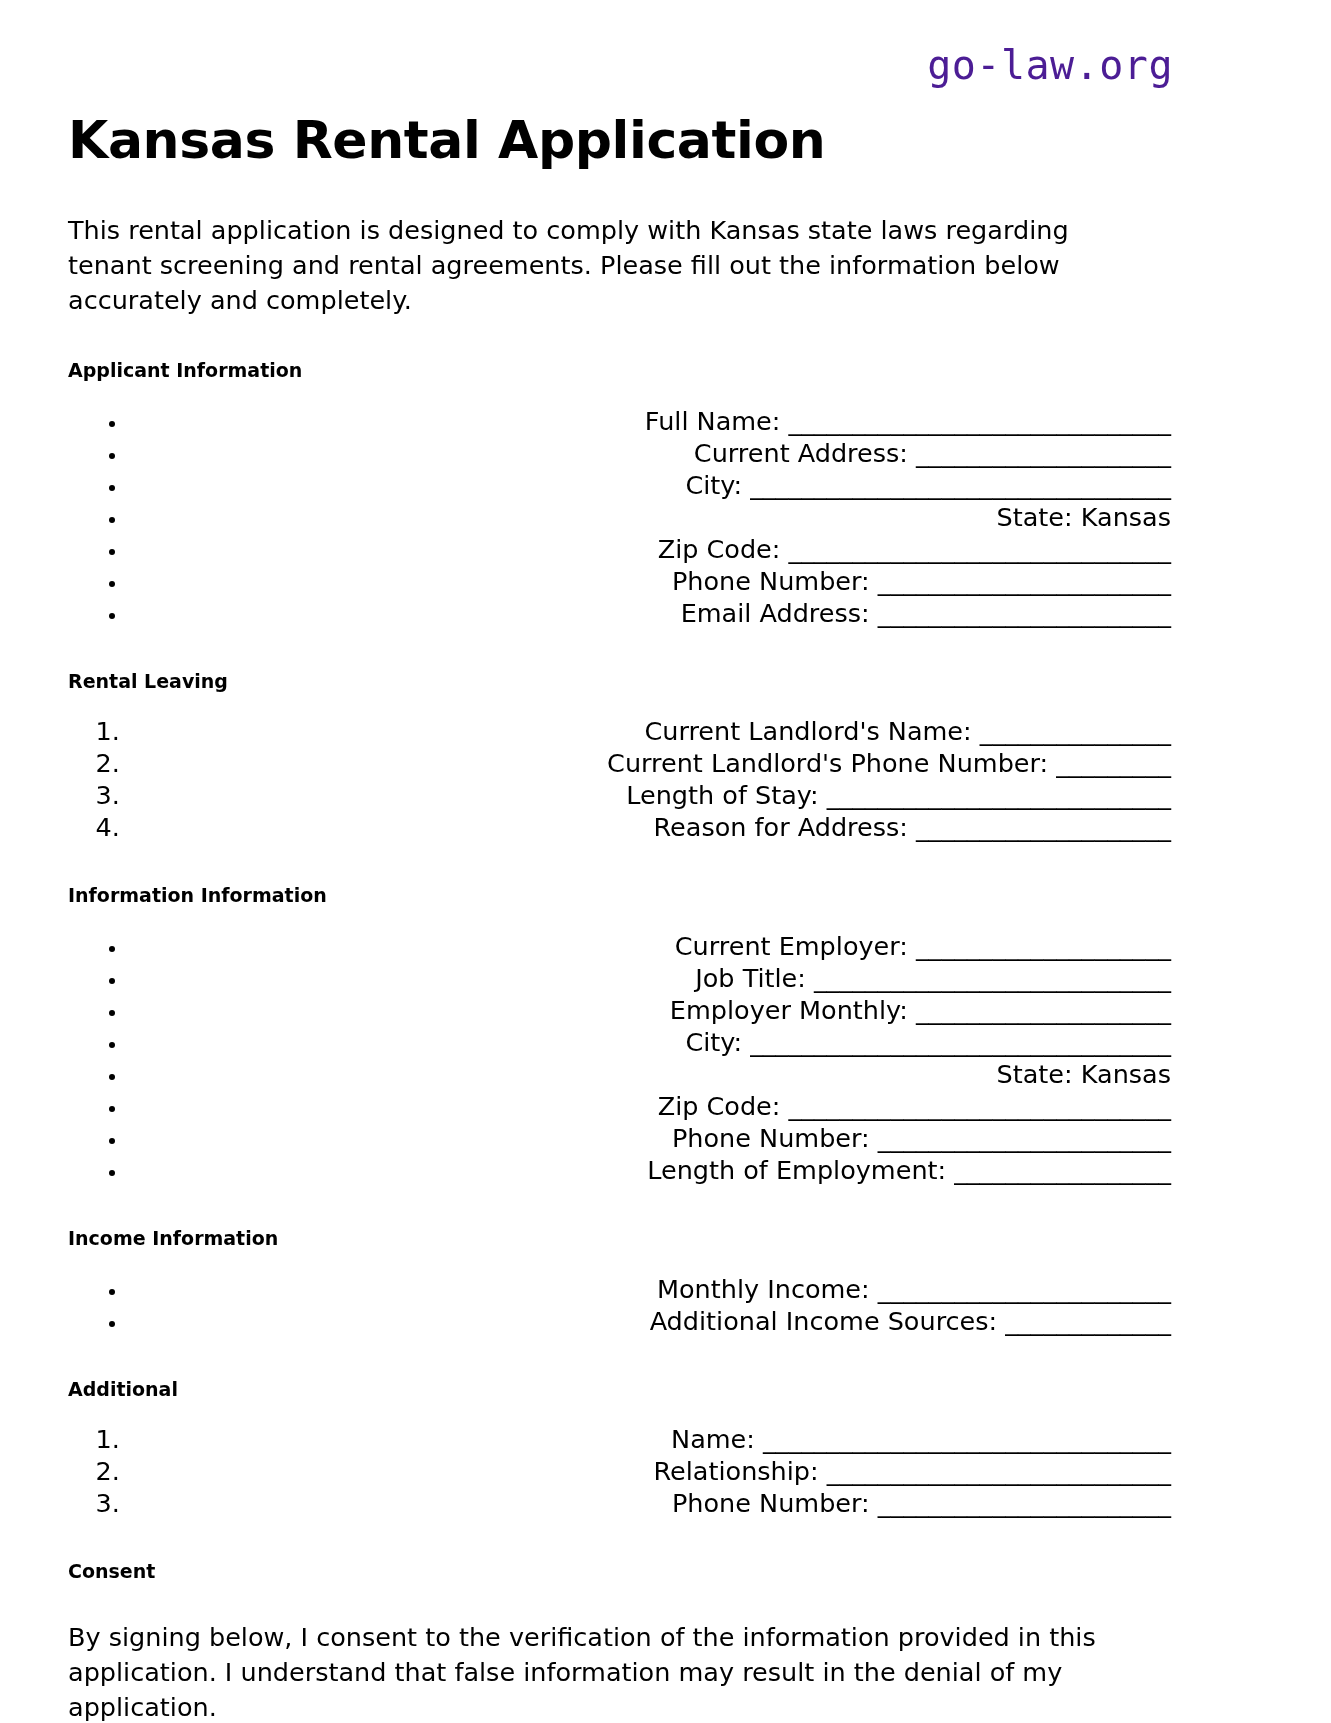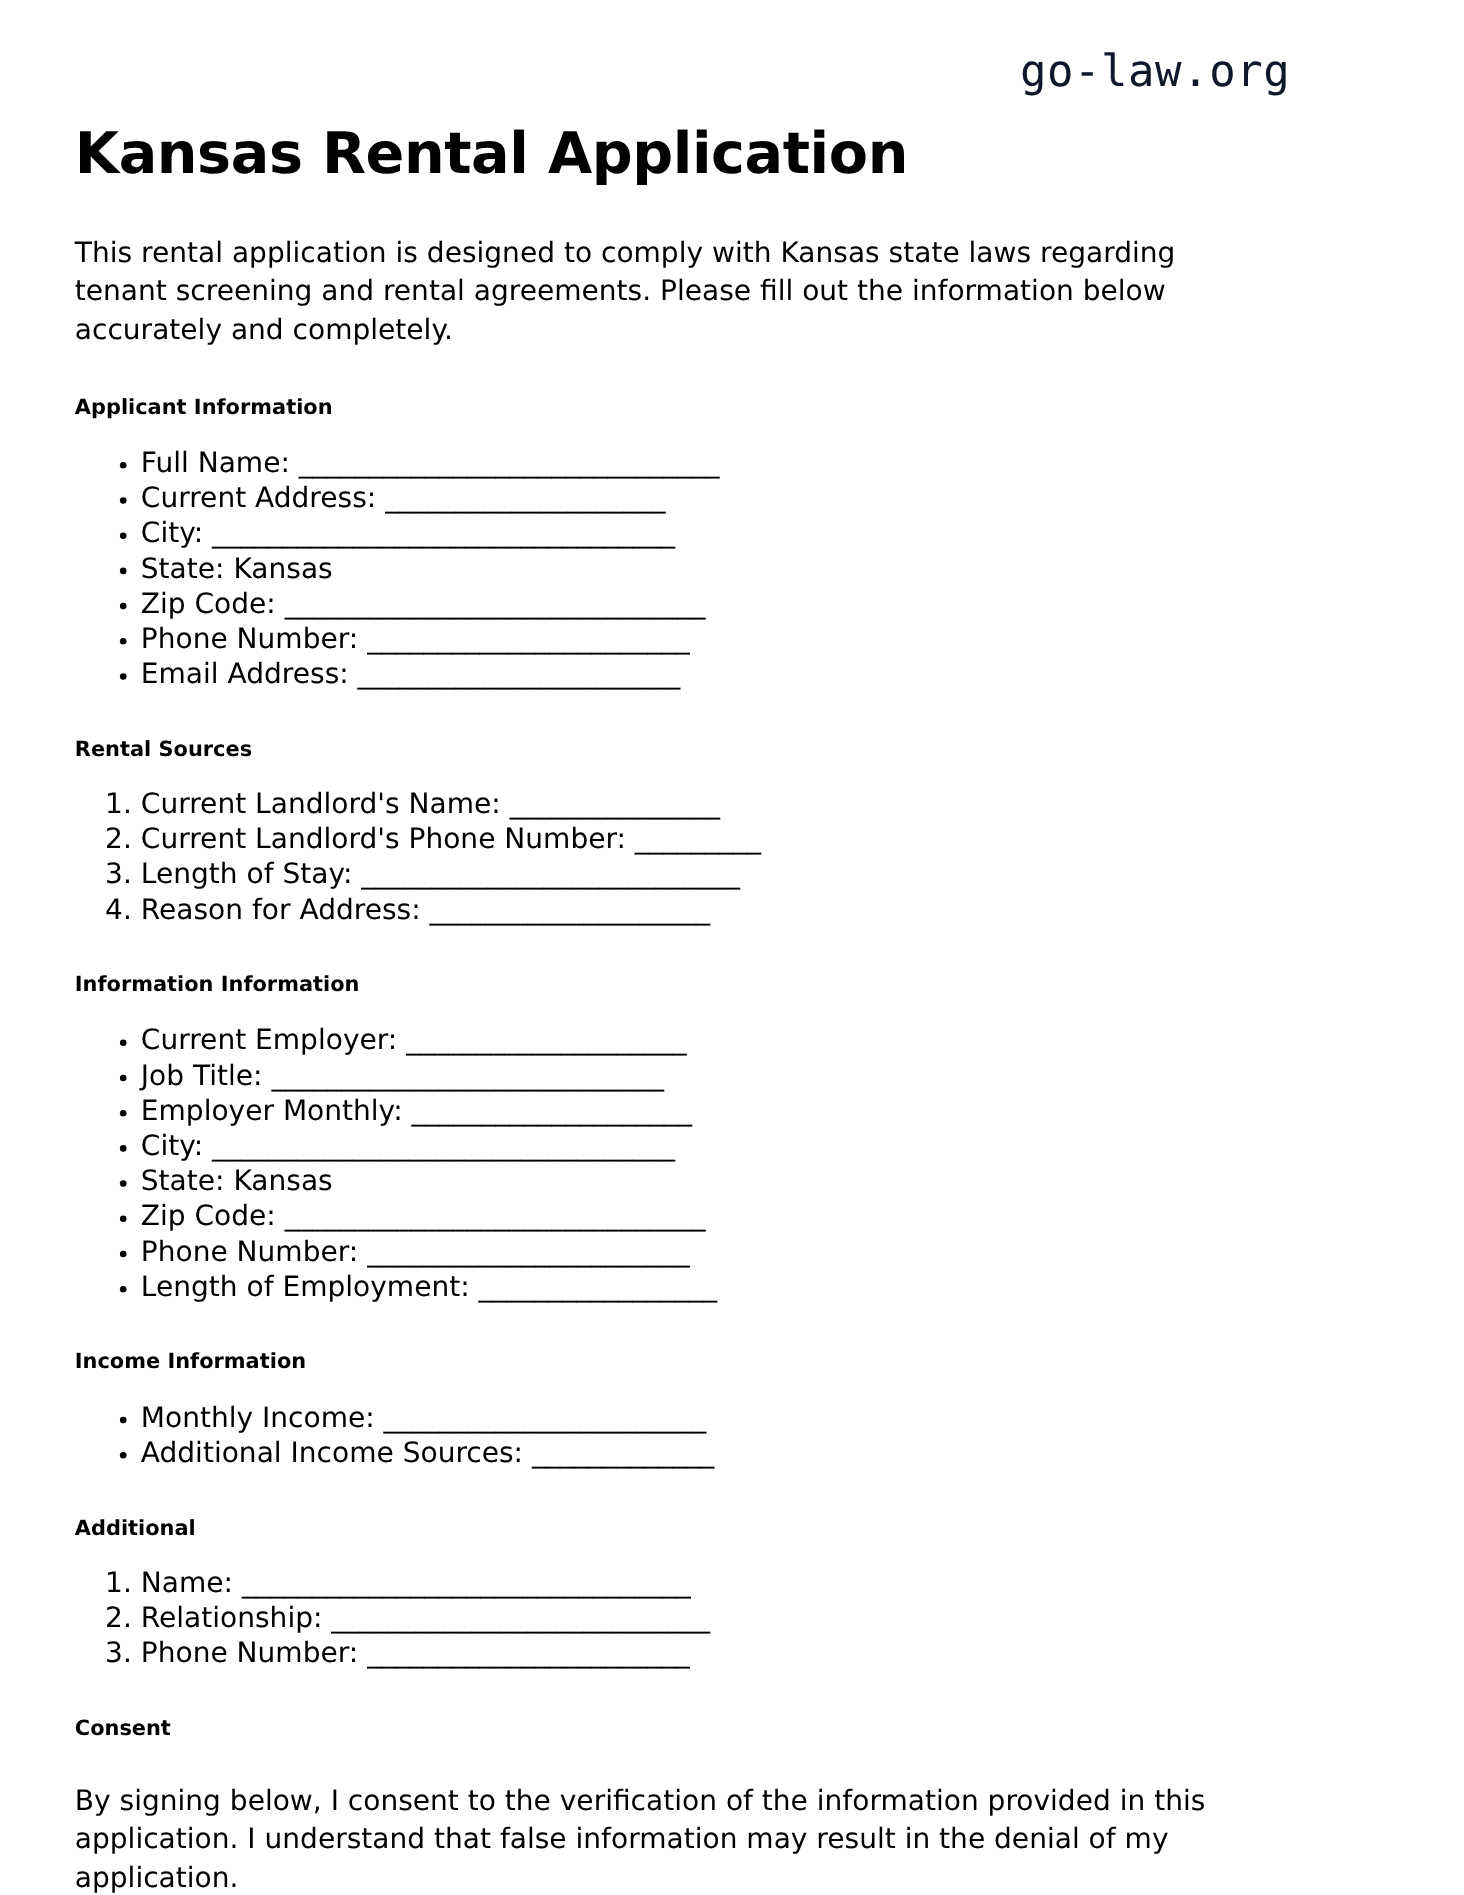--- a/index.html
+++ b/index.html
@@ -21,21 +21,21 @@
     box-sizing: border-box;
     padding: 40px 160px 40px 68px;
   }
   .site-brand {
     position: absolute;
     top: 42px;
     right: 158px;
     font-family: "DejaVu Sans Mono", monospace;
     font-size: 40px;
     letter-spacing: 0.5px;
-    color: #0f172a;
+    color: #4c1d95;
     white-space: nowrap;
     text-align: center;
   }
   h1.doc-title {
     font-size: 52px;
     font-weight: bold;
     margin: 71px 0 0 0;
     letter-spacing: -0.4px;
     line-height: 1.12;
   }
@@ -58,20 +58,21 @@
     font-size: 25.5px;
     line-height: 1.255;
   }
   ul.field-list { list-style: disc; }
   ol.field-list { list-style: decimal; }
   ul.field-list li,
   ol.field-list li {
     margin: 0;
     padding: 0;
     white-space: nowrap;
+    text-align: right;
   }
   ul.field-list li::marker { font-size: 0.8em; }
   p.body-text {
     font-size: 25.5px;
     line-height: 1.37;
     margin: 36px 0 0 0;
     max-width: 1120px;
   }
   .sec-gap-top { margin-top: 44px; }
 </style>
@@ -90,21 +91,21 @@
   <ul class="field-list">
     <li>Full Name: ______________________________</li>
     <li>Current Address: ____________________</li>
     <li>City: _________________________________</li>
     <li>State: Kansas</li>
     <li>Zip Code: ______________________________</li>
     <li>Phone Number: _______________________</li>
     <li>Email Address: _______________________</li>
   </ul>
 
-  <h2 class="section-title">Rental Sources</h2>
+  <h2 class="section-title">Rental Leaving</h2>
   <ol class="field-list">
     <li>Current Landlord's Name: _______________</li>
     <li>Current Landlord's Phone Number: _________</li>
     <li>Length of Stay: ___________________________</li>
     <li>Reason for Address: ____________________</li>
   </ol>
 
   <h2 class="section-title">Information Information</h2>
   <ul class="field-list">
     <li>Current Employer: ____________________</li>

